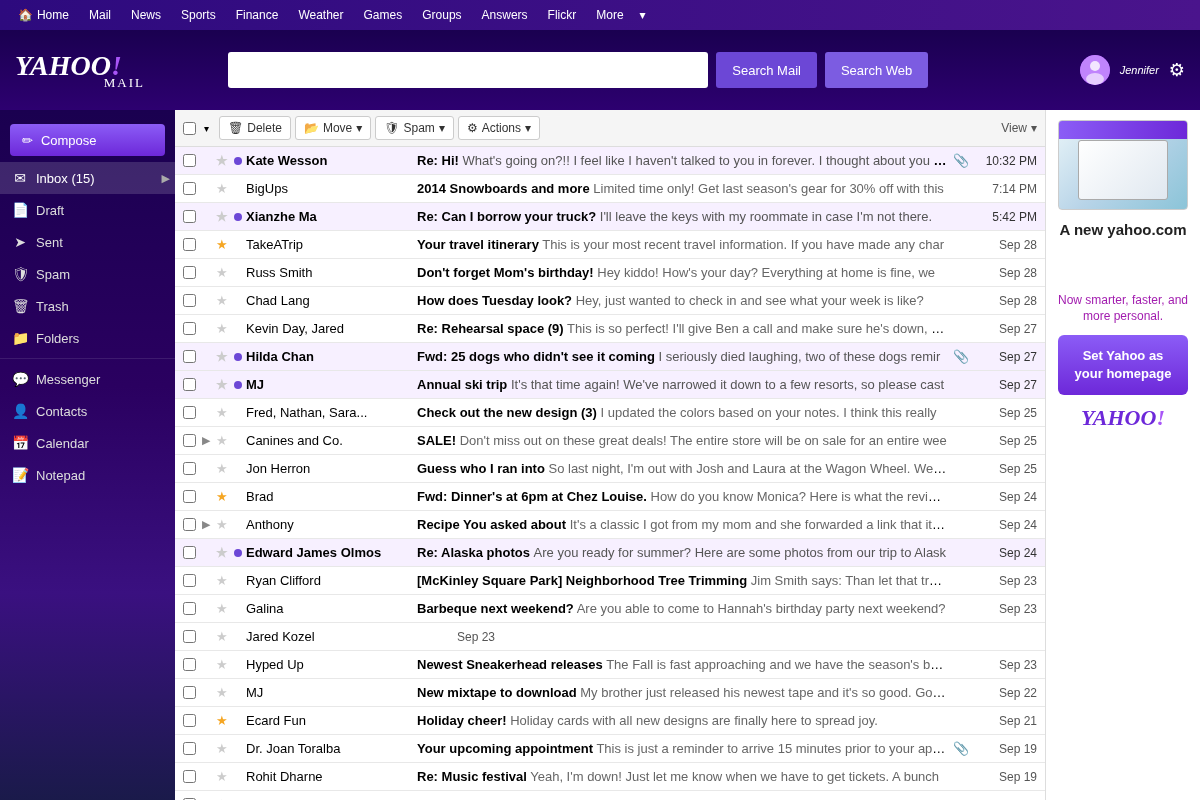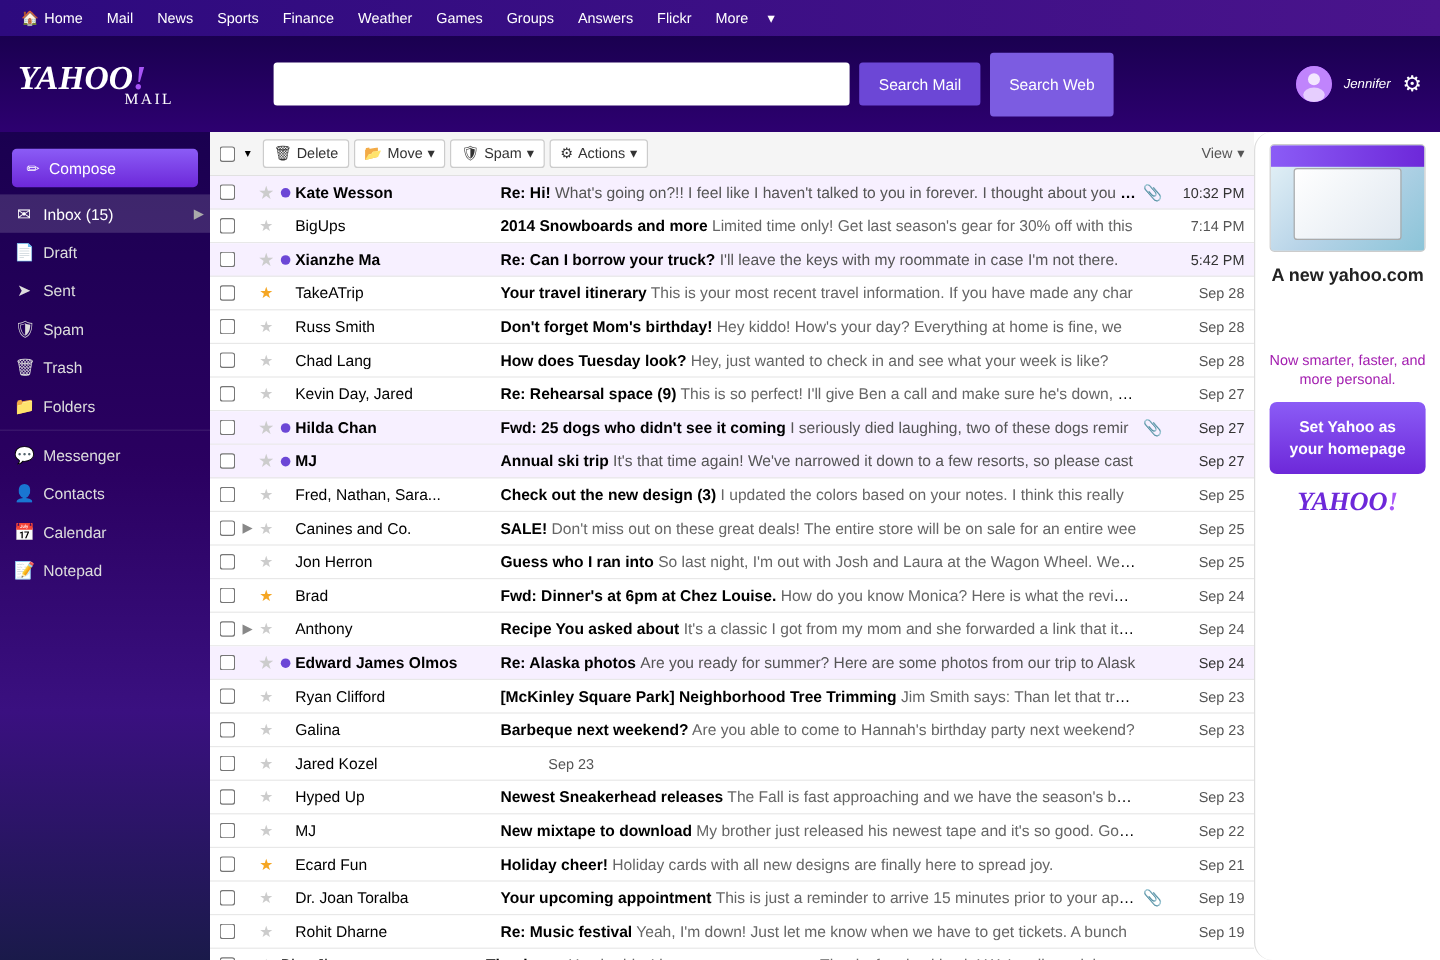--- a/index.html
+++ b/index.html
@@ -74,21 +74,21 @@
       padding: 0 16px;
       border-radius: 3px;
       cursor: pointer;
       font-size: 13px;
       white-space: nowrap;
     }
     .btn-search-web {
       background: #7c5ce1;
       color: #fff;
       border: none;
-      height: 53px;
+      height: 36px;
       padding: 0 16px;
       border-radius: 3px;
       cursor: pointer;
       font-size: 13px;
       white-space: nowrap;
     }
 
     .header-right {
       margin-left: auto;
       display: flex;
@@ -301,21 +301,20 @@
       width: 155px;
       background: #fff;
       border-left: 1px solid #ddd;
       flex-shrink: 0;
       display: flex;
       flex-direction: column;
       align-items: center;
       padding: 10px 8px;
       gap: 10px;
       overflow: hidden;
-      border-radius: 15px;
     }
     .ad-screenshot {
       width: 130px;
       height: 90px;
       background: linear-gradient(135deg, #e8f4f8 0%, #b8d4e8 50%, #8bc4d8 100%);
       border: 1px solid #ccc;
       border-radius: 4px;
       position: relative;
       overflow: hidden;
       display: flex;

